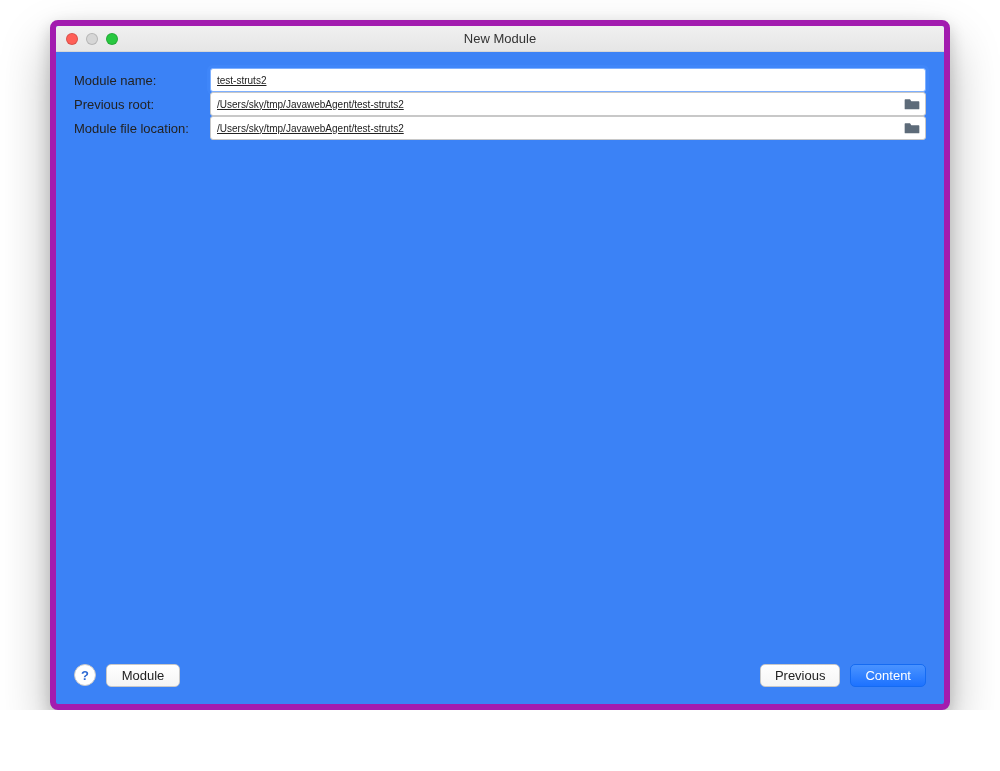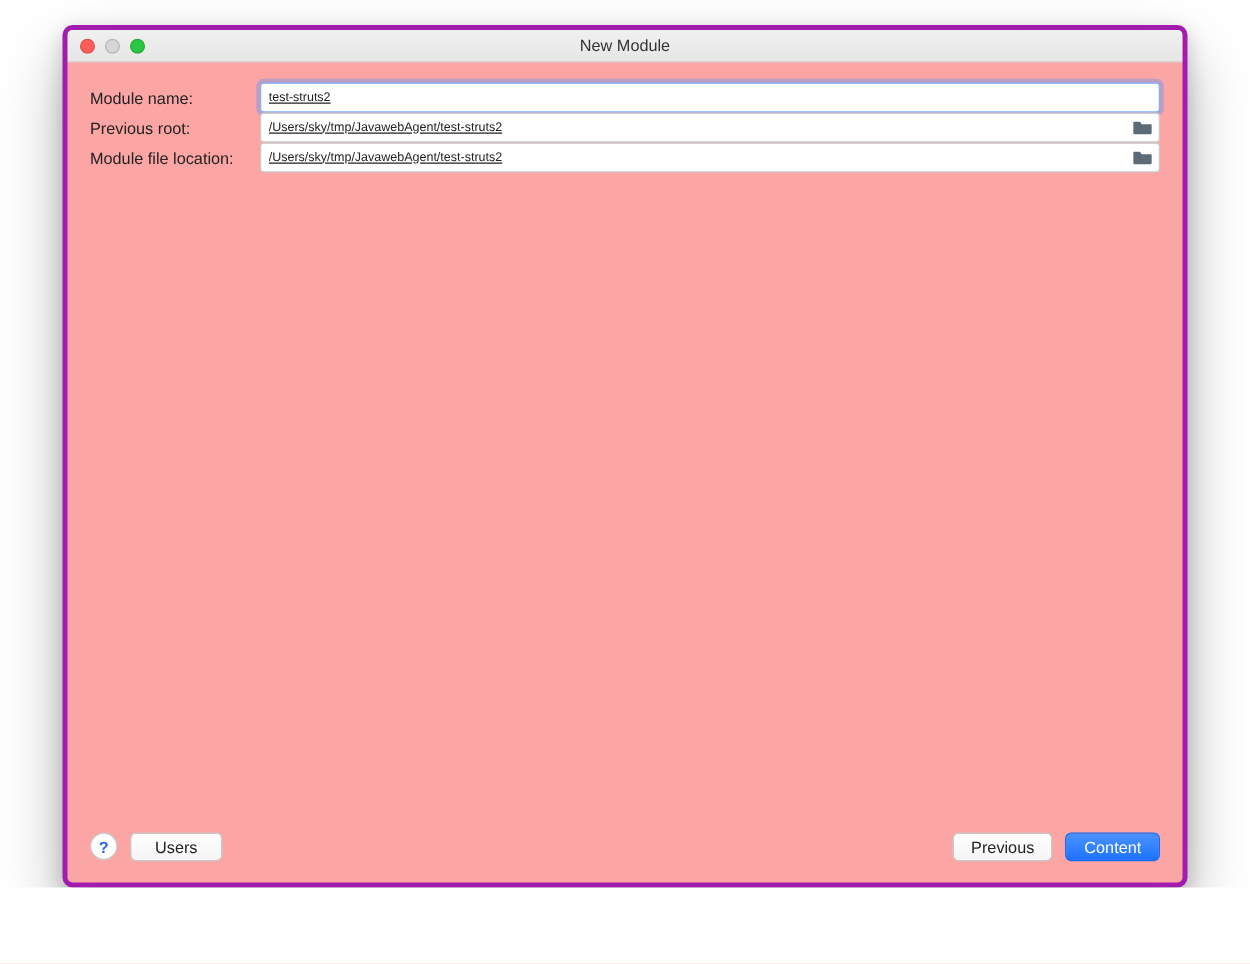--- a/index.html
+++ b/index.html
@@ -8,22 +8,22 @@
     font-size: 13px;
     background: #fff;
     display: flex;
     justify-content: center;
     align-items: flex-start;
     padding-top: 20px;
   }
   .window {
     width: 900px;
     height: 690px;
-    background: #fca5a5;
-    border: 4px solid #a21caf;
+    background: #3b82f6;
+    border: 6px solid #a21caf;
     border-radius: 8px;
     box-shadow: 0 25px 50px rgba(0,0,0,0.28), 0 6px 16px rgba(0,0,0,0.18);
     display: flex;
     flex-direction: column;
     overflow: hidden;
   }
   .titlebar {
     height: 26px;
     display: flex;
     align-items: center;
@@ -179,19 +179,19 @@
         <svg class="folder-icon" viewBox="0 0 24 20">
           <path fill="currentColor" d="M2 3h7l2 3h11a1 1 0 0 1 1 1v10a1 1 0 0 1-1 1H2a1 1 0 0 1-1-1V4a1 1 0 0 1 1-1z"></path>
         </svg>
       </div>
     </div>
 
   </div>
 
   <div class="footer">
     <div class="help-btn">?</div>
-    <div class="btn">Users</div>
+    <div class="btn">Module</div>
     <div class="spacer"></div>
     <div class="btn">Previous</div>
     <div class="btn primary">Content</div>
   </div>
 
 </div>
 
 </body></html>

